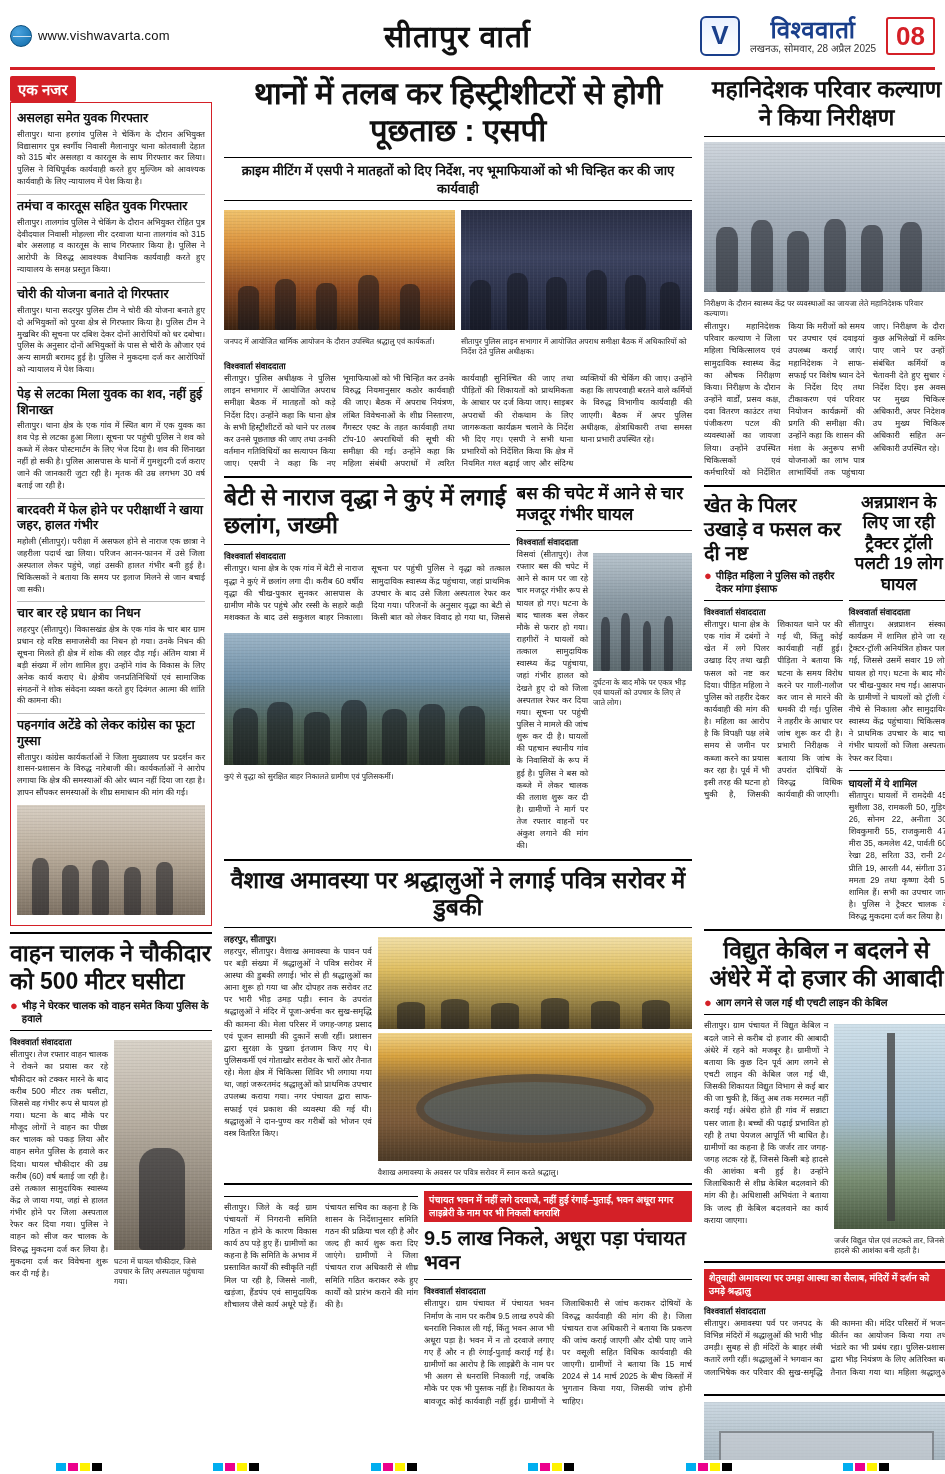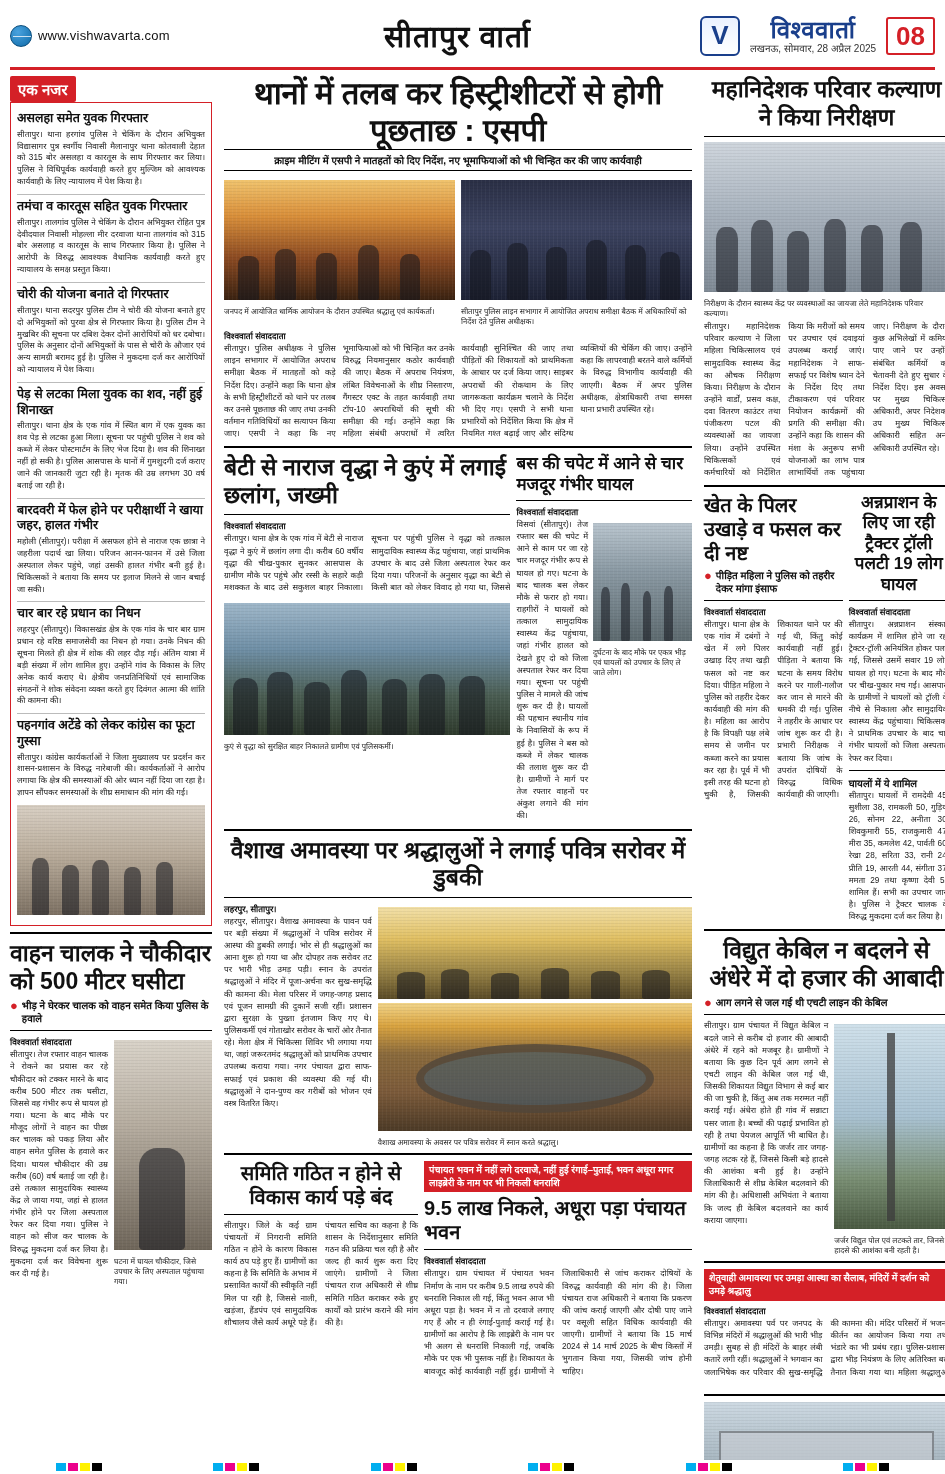--- a/index.html
+++ b/index.html
@@ -88,23 +88,23 @@
   .hl-xl {
     font-size: 31px; font-weight: bold; line-height: 1.18; text-align:center;
     letter-spacing: -0.2px;
   }
   .hl-lg { font-size: 23px; font-weight: bold; line-height:1.2; }
   .hl-md { font-size: 20px; font-weight: bold; line-height:1.2; }
   .hl-sm { font-size: 17px; font-weight: bold; line-height:1.2; }
   .center { text-align:center; }
 
   .subhead {
-    font-size: 10px; font-weight: bold; text-align:center;
+    font-size: 13px; font-weight: bold; text-align:center;
     border-top: 1px solid #000; border-bottom: 1px solid #000;
-    padding: 3px 2px; margin: 0 0 5px;
+    padding: 3px 2px; margin: 8px 0 5px;
   }
   .kicker-red {
     background: #d42027; color: #fff; font-size: 9.5px; font-weight: bold;
     padding: 3px 5px; line-height:1.35; margin-bottom: 4px;
   }
   .bullet-red {
     font-size: 10px; font-weight: bold; line-height:1.3; margin: 4px 0;
     display:flex; gap: 4px; align-items:flex-start;
   }
   .bullet-red .dot { color:#d42027; font-size: 13px; line-height:1; }
@@ -419,21 +419,20 @@
             </div>
             <div class="cap">वैशाख अमावस्या के अवसर पर पवित्र सरोवर में स्नान करते श्रद्धालु।</div>
           </div>
         </div>
       </div>
 
       <div class="hl2"></div>
 
       <div style="display:flex;gap:6px;">
         <div style="width:42%;">
-          <div class="hl-md center">समिति गठित न होने से विकास कार्य पड़े बंद</div>
           <div class="hl"></div>
           <div class="body-text cols2">सीतापुर। जिले के कई ग्राम पंचायतों में निगरानी समिति गठित न होने के कारण विकास कार्य ठप पड़े हुए हैं। ग्रामीणों का कहना है कि समिति के अभाव में प्रस्तावित कार्यों की स्वीकृति नहीं मिल पा रही है, जिससे नाली, खड़ंजा, हैंडपंप एवं सामुदायिक शौचालय जैसे कार्य अधूरे पड़े हैं। पंचायत सचिव का कहना है कि शासन के निर्देशानुसार समिति गठन की प्रक्रिया चल रही है और जल्द ही कार्य शुरू करा दिए जाएंगे। ग्रामीणों ने जिला पंचायत राज अधिकारी से शीघ्र समिति गठित कराकर रुके हुए कार्यों को प्रारंभ कराने की मांग की है।</div>
         </div>
         <div style="width:58%;">
           <div class="kicker-red">पंचायत भवन में नहीं लगे दरवाजे, नहीं हुई रंगाई–पुताई, भवन अधूरा मगर लाइब्रेरी के नाम पर भी निकली धनराशि</div>
           <div class="hl-md">9.5 लाख निकले, अधूरा पड़ा पंचायत भवन</div>
           <div class="hl"></div>
           <div class="byline">विश्ववार्ता संवाददाता</div>
           <div class="body-text cols2">सीतापुर। ग्राम पंचायत में पंचायत भवन निर्माण के नाम पर करीब 9.5 लाख रुपये की धनराशि निकाल ली गई, किंतु भवन आज भी अधूरा पड़ा है। भवन में न तो दरवाजे लगाए गए हैं और न ही रंगाई-पुताई कराई गई है। ग्रामीणों का आरोप है कि लाइब्रेरी के नाम पर भी अलग से धनराशि निकाली गई, जबकि मौके पर एक भी पुस्तक नहीं है। शिकायत के बावजूद कोई कार्यवाही नहीं हुई। ग्रामीणों ने जिलाधिकारी से जांच कराकर दोषियों के विरुद्ध कार्यवाही की मांग की है। जिला पंचायत राज अधिकारी ने बताया कि प्रकरण की जांच कराई जाएगी और दोषी पाए जाने पर वसूली सहित विधिक कार्यवाही की जाएगी। ग्रामीणों ने बताया कि 15 मार्च 2024 से 14 मार्च 2025 के बीच किस्तों में भुगतान किया गया, जिसकी जांच होनी चाहिए।</div>
         </div>

